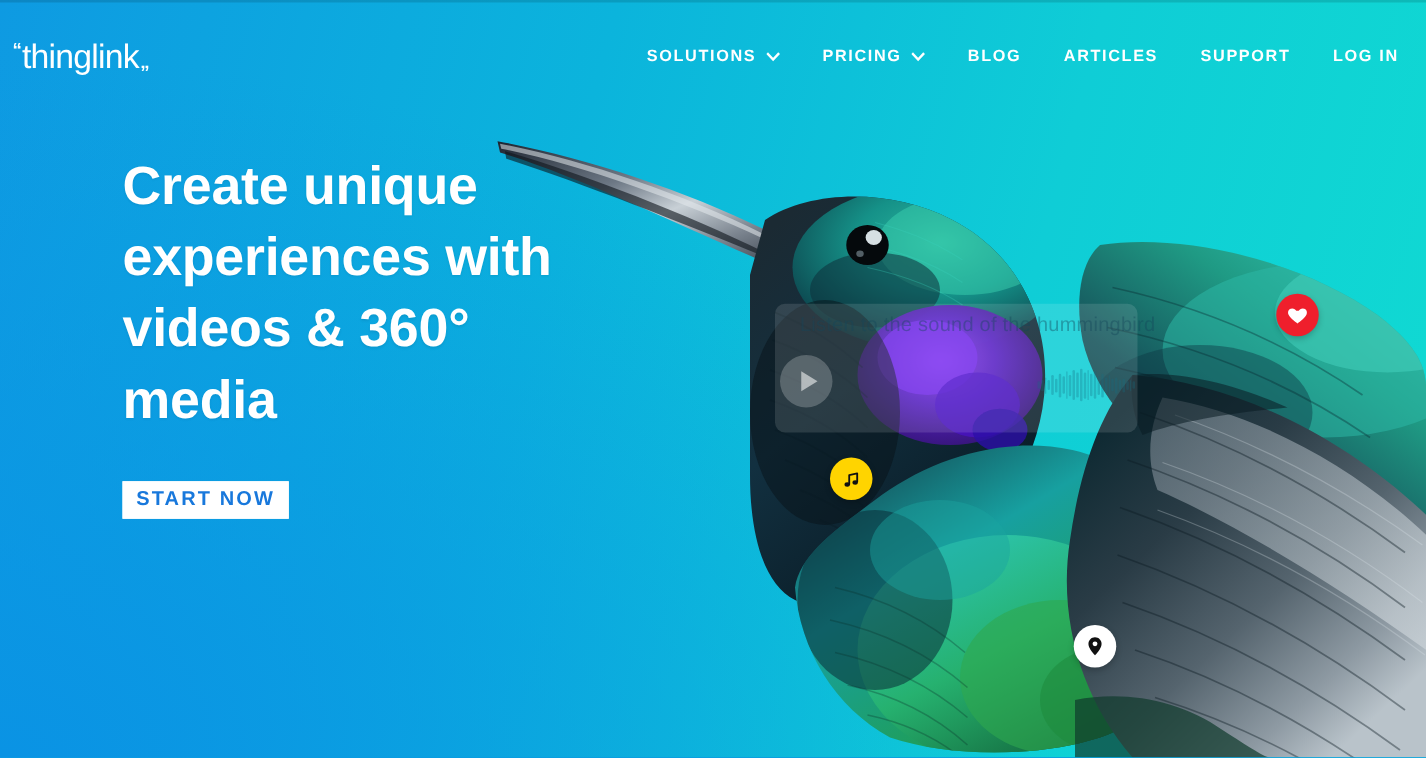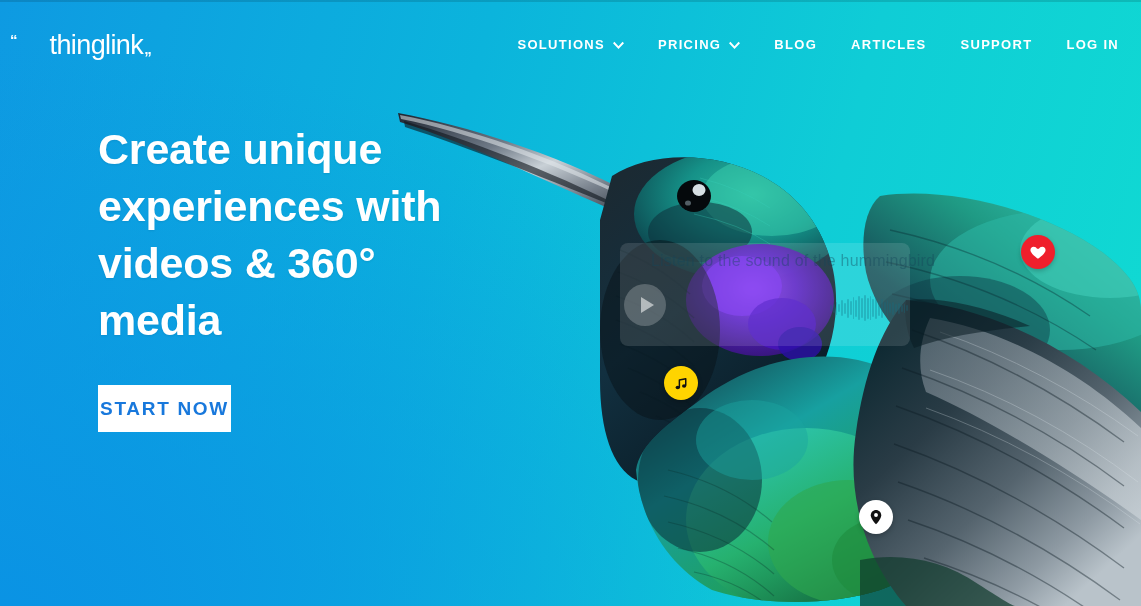--- a/index.html
+++ b/index.html
@@ -38,21 +38,20 @@
   }
   .logo-quote-pre {
     font-size:15px; font-weight:700; line-height:1;
     letter-spacing:-1px;
     transform:translateY(-9px);
     margin-right:1px;
   }
   .logo-word {
     font-size:27px; font-weight:400; line-height:1;
     letter-spacing:-0.6px;
-    margin-left:32px;
   }
   .logo-quote-post {
     font-size:15px; font-weight:700; line-height:1;
     letter-spacing:-1px;
     transform:translateY(0px);
     margin-left:1px;
   }
 
   .nav {
     position:absolute; right:22px; top:37px;
@@ -95,23 +94,23 @@
     letter-spacing:-0.2px;
     text-shadow:0 1px 2px rgba(0,40,70,0.10);
   }
   .headline .ln { display:block; white-space:nowrap; }
 
   .cta-row {
     margin-top:36px;
     display:flex; align-items:center; gap:22px;
   }
   .btn {
-    height:47px;
+    height:30px;
     display:inline-flex; align-items:center; justify-content:center;
-    font-size:19px;
+    font-size:16px;
     font-weight:700;
     letter-spacing:1.7px;
     text-transform:uppercase;
     cursor:pointer;
     user-select:none;
   }
   .btn-primary {
     width:133px;
     background:#ffffff;
     color:#1878dc;
@@ -146,21 +145,20 @@
   .audio-title {
     position:absolute; left:640px; top:252px;
     width:268px;
     color:rgba(20,70,90,0.40);
     font-size:16px;
     font-weight:400;
     letter-spacing:0.2px;
     white-space:nowrap;
     z-index:19;
     pointer-events:none;
-    margin-left:11px;
   }
   .audio-play {
     position:absolute; left:624px; top:284px;
     width:42px; height:42px;
     border-radius:50%;
     background:rgba(255,255,255,0.22);
     z-index:19;
     display:flex; align-items:center; justify-content:center;
     pointer-events:none;
   }

